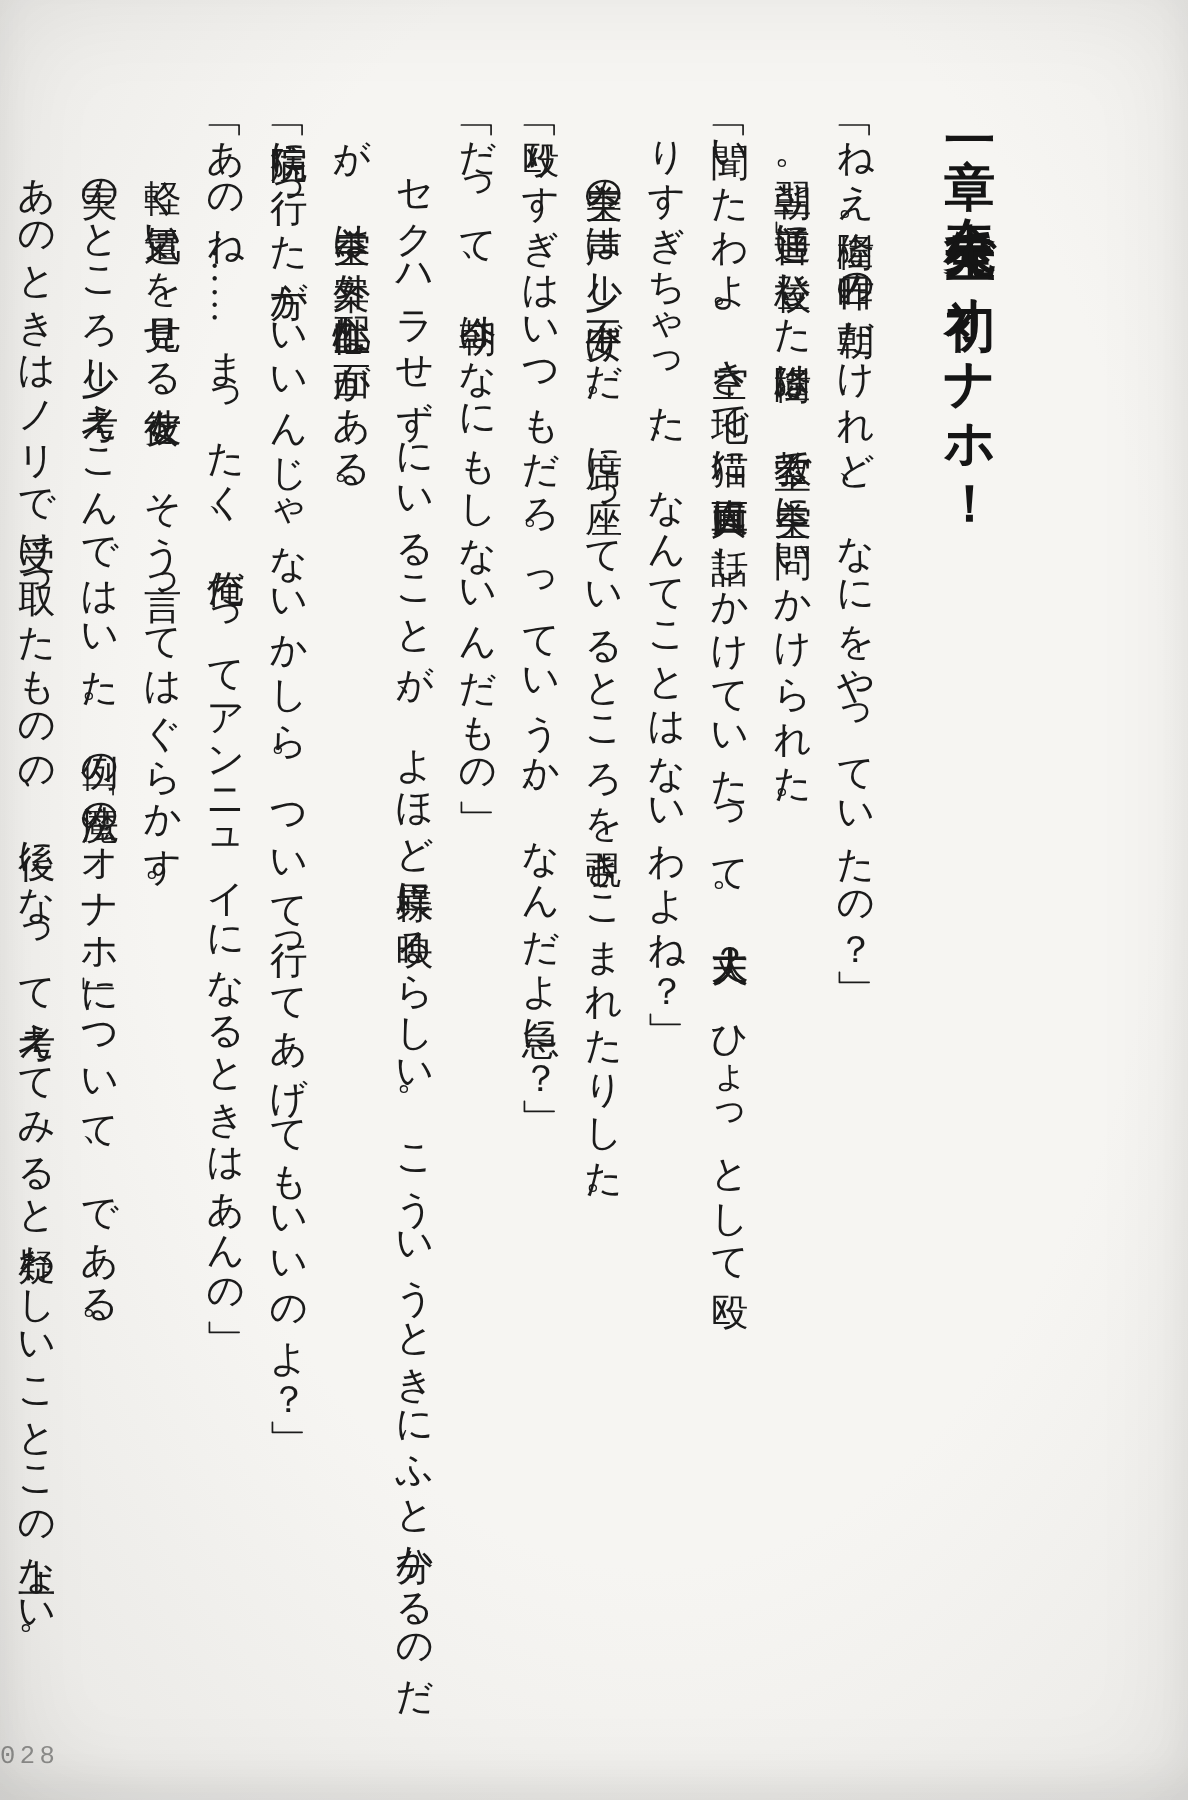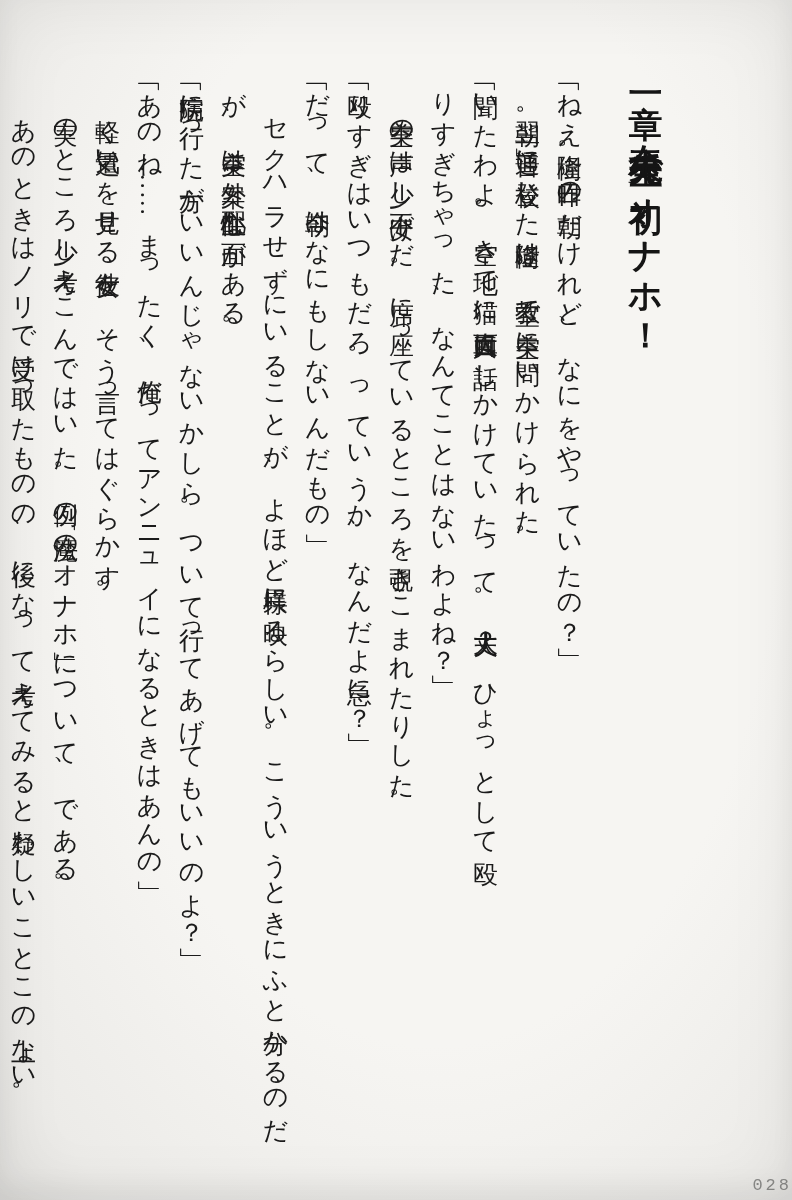--- a/index.html
+++ b/index.html
@@ -42,27 +42,26 @@
   .line {
     font-size: 25px;
     line-height: 42px;
     letter-spacing: 1px;
     white-space: nowrap;
   }
   .line.indent { text-indent: 26px; }
   .page-number {
     position: absolute;
     left: 0; right: 0;
-    bottom: 5px;
-    text-align: right;
+    bottom: 19px;
+    text-align: left;
     font-family: "Liberation Mono", "DejaVu Sans Mono", monospace;
     font-size: 17px;
     letter-spacing: 3px;
     color: #8d8d8b;
-    margin-left: 28px;
   }
 </style>
 </head>
 <body>
 
 <div class="page">
   <div class="text-block">
     <h1 class="chapter-title">一章　奈央先生で初オナホ！</h1>
     <div id="body-text">
         <div class="para">

